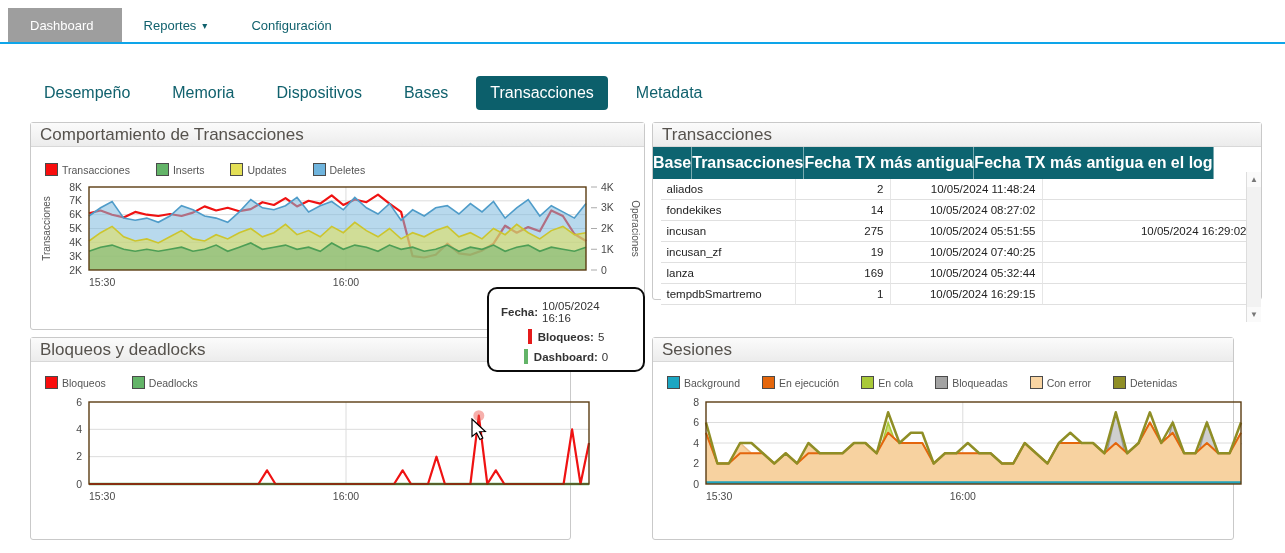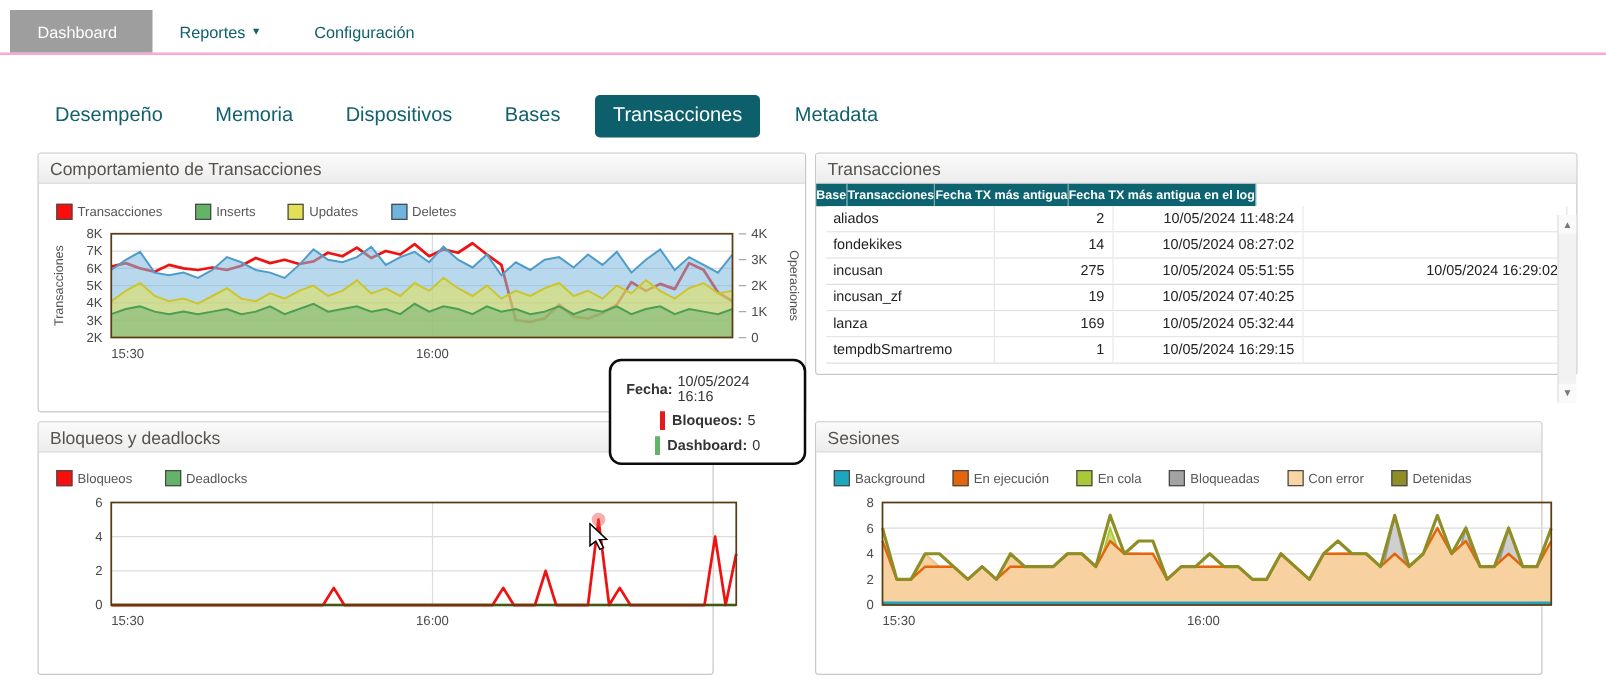--- a/index.html
+++ b/index.html
@@ -1,36 +1,36 @@
 <!DOCTYPE html>
 <html><head>
 <meta charset="utf-8">
 <style>
   * { box-sizing: border-box; margin: 0; padding: 0; }
   body { font-family: "Liberation Sans", sans-serif; background: #fff; }
   .page { position: relative; width: 1285px; height: 553px; background: #fff; overflow: hidden; }
 
   
   .topnav { position: absolute; left: 0; top: 0; width: 100%; height: 44px;
-            border-bottom: 2px solid #f9a8d4; display: flex; align-items: flex-end; padding-left: 8px; }
+            border-bottom: 2px solid #0ea5e9; display: flex; align-items: flex-end; padding-left: 8px; }
   .nav-item { height: 34px; display: flex; align-items: center; padding: 0 22px;
               font-size: 13px; color: #10616d; cursor: pointer; white-space: nowrap; }
   .nav-item.active { background: #9e9e9e; color: #fff; }
   .nav-caret { font-size: 10px; margin-left: 6px; color: #10616d; }
 
   
   .tabsrow { position: absolute; left: 30px; top: 76px; display: flex; gap: 14px; align-items: center; }
   .tab { padding: 8px 14px; font-size: 16px; color: #10616d; cursor: pointer; border-radius: 4px; white-space: nowrap; }
   .tab.active { background: #0c5f6b; color: #fff; }
 
   
   .panel { position: absolute; background: #fff; border: 1px solid #c9c9c9; border-radius: 3px; }
   .panel-header { height: 24px; background: linear-gradient(#fbfbfb, #ececec);
                   border-bottom: 1px solid #d8d8d8; display: flex; align-items: center;
-                  padding-left: 9px; font-size: 14px; color: #56524d; }
+                  padding-left: 9px; font-size: 17px; color: #56524d; }
   #panel-comportamiento { left: 30px; top: 122px; width: 615px; height: 208px; }
   #panel-table          { left: 652px; top: 122px; width: 610px; height: 178px; }
   #panel-bloqueos       { left: 30px; top: 337px; width: 541px; height: 203px; }
   #panel-sesiones       { left: 652px; top: 337px; width: 582px; height: 203px; }
 
   
   .legend { display: flex; align-items: center; gap: 26px; margin: 14px 0 4px 14px; }
   .legend-sm { gap: 26px; }
   .legend-item { display: flex; align-items: center; gap: 4px; font-size: 10.5px; color: #555; cursor: pointer; }
   .swatch { width: 13px; height: 13px; border: 1px solid #4a4a4a; display: inline-block; }
@@ -38,22 +38,22 @@
 
   svg { font-family: "Liberation Sans", sans-serif; display: block; }
   .chart-mount { cursor: crosshair; }
   #chart-comportamiento { margin: 4px 0 0 8px; }
   #chart-bloqueos { margin: 6px 0 0 18px; }
   #chart-sesiones { margin: 6px 0 0 13px; }
 
   
   .tbl { position: relative; width: 608px; }
   .tbl-row, .tbl-head { display: flex; }
-  .th { background: #0d6470; color: #fff; font-size: 10px; font-weight: bold;
-        height: 18px; display: flex; align-items: center; justify-content: center;
+  .th { background: #0d6470; color: #fff; font-size: 16px; font-weight: bold;
+        height: 32px; display: flex; align-items: center; justify-content: center;
         border-right: 1px solid rgba(255,255,255,0.45); }
   .td { height: 21px; font-size: 11.5px; color: #222; display: flex; align-items: center;
         padding: 0 6px; border-right: 1px solid #e6e6e6; border-bottom: 1px solid #e0e0e0;
         background: #fff; white-space: nowrap; overflow: hidden; }
   .c0 { width: 135px; } .c1 { width: 95px; } .c2 { width: 152px; } .c3 { width: 211px; }
   .td.c1, .td.c2, .td.c3 { justify-content: flex-end; }
   .tbl-row { cursor: pointer; justify-content: center; }
 
   .scrollbar { position: absolute; right: 0; top: 25px; width: 15px; height: 150px;
                background: #f2f2f2; border-left: 1px solid #ddd; cursor: pointer; }

